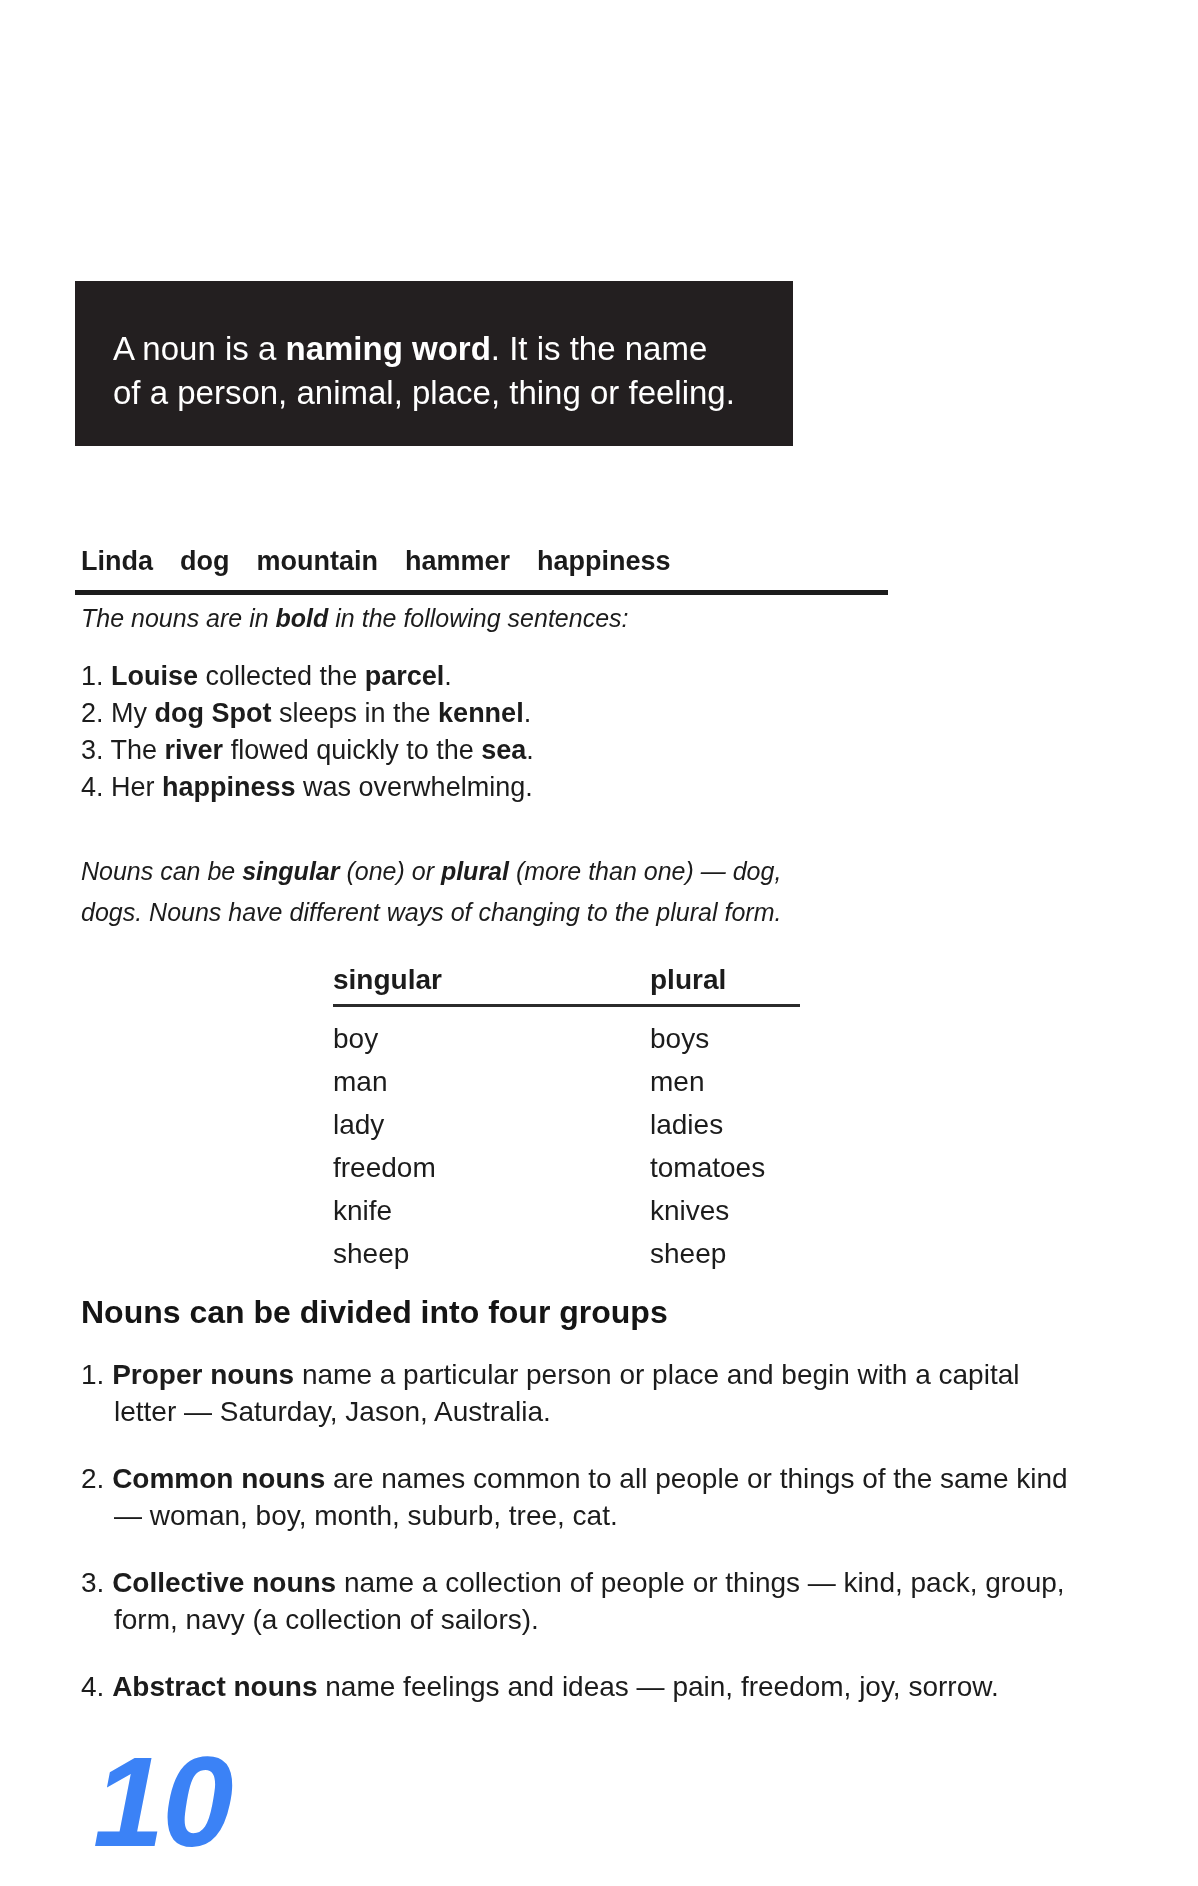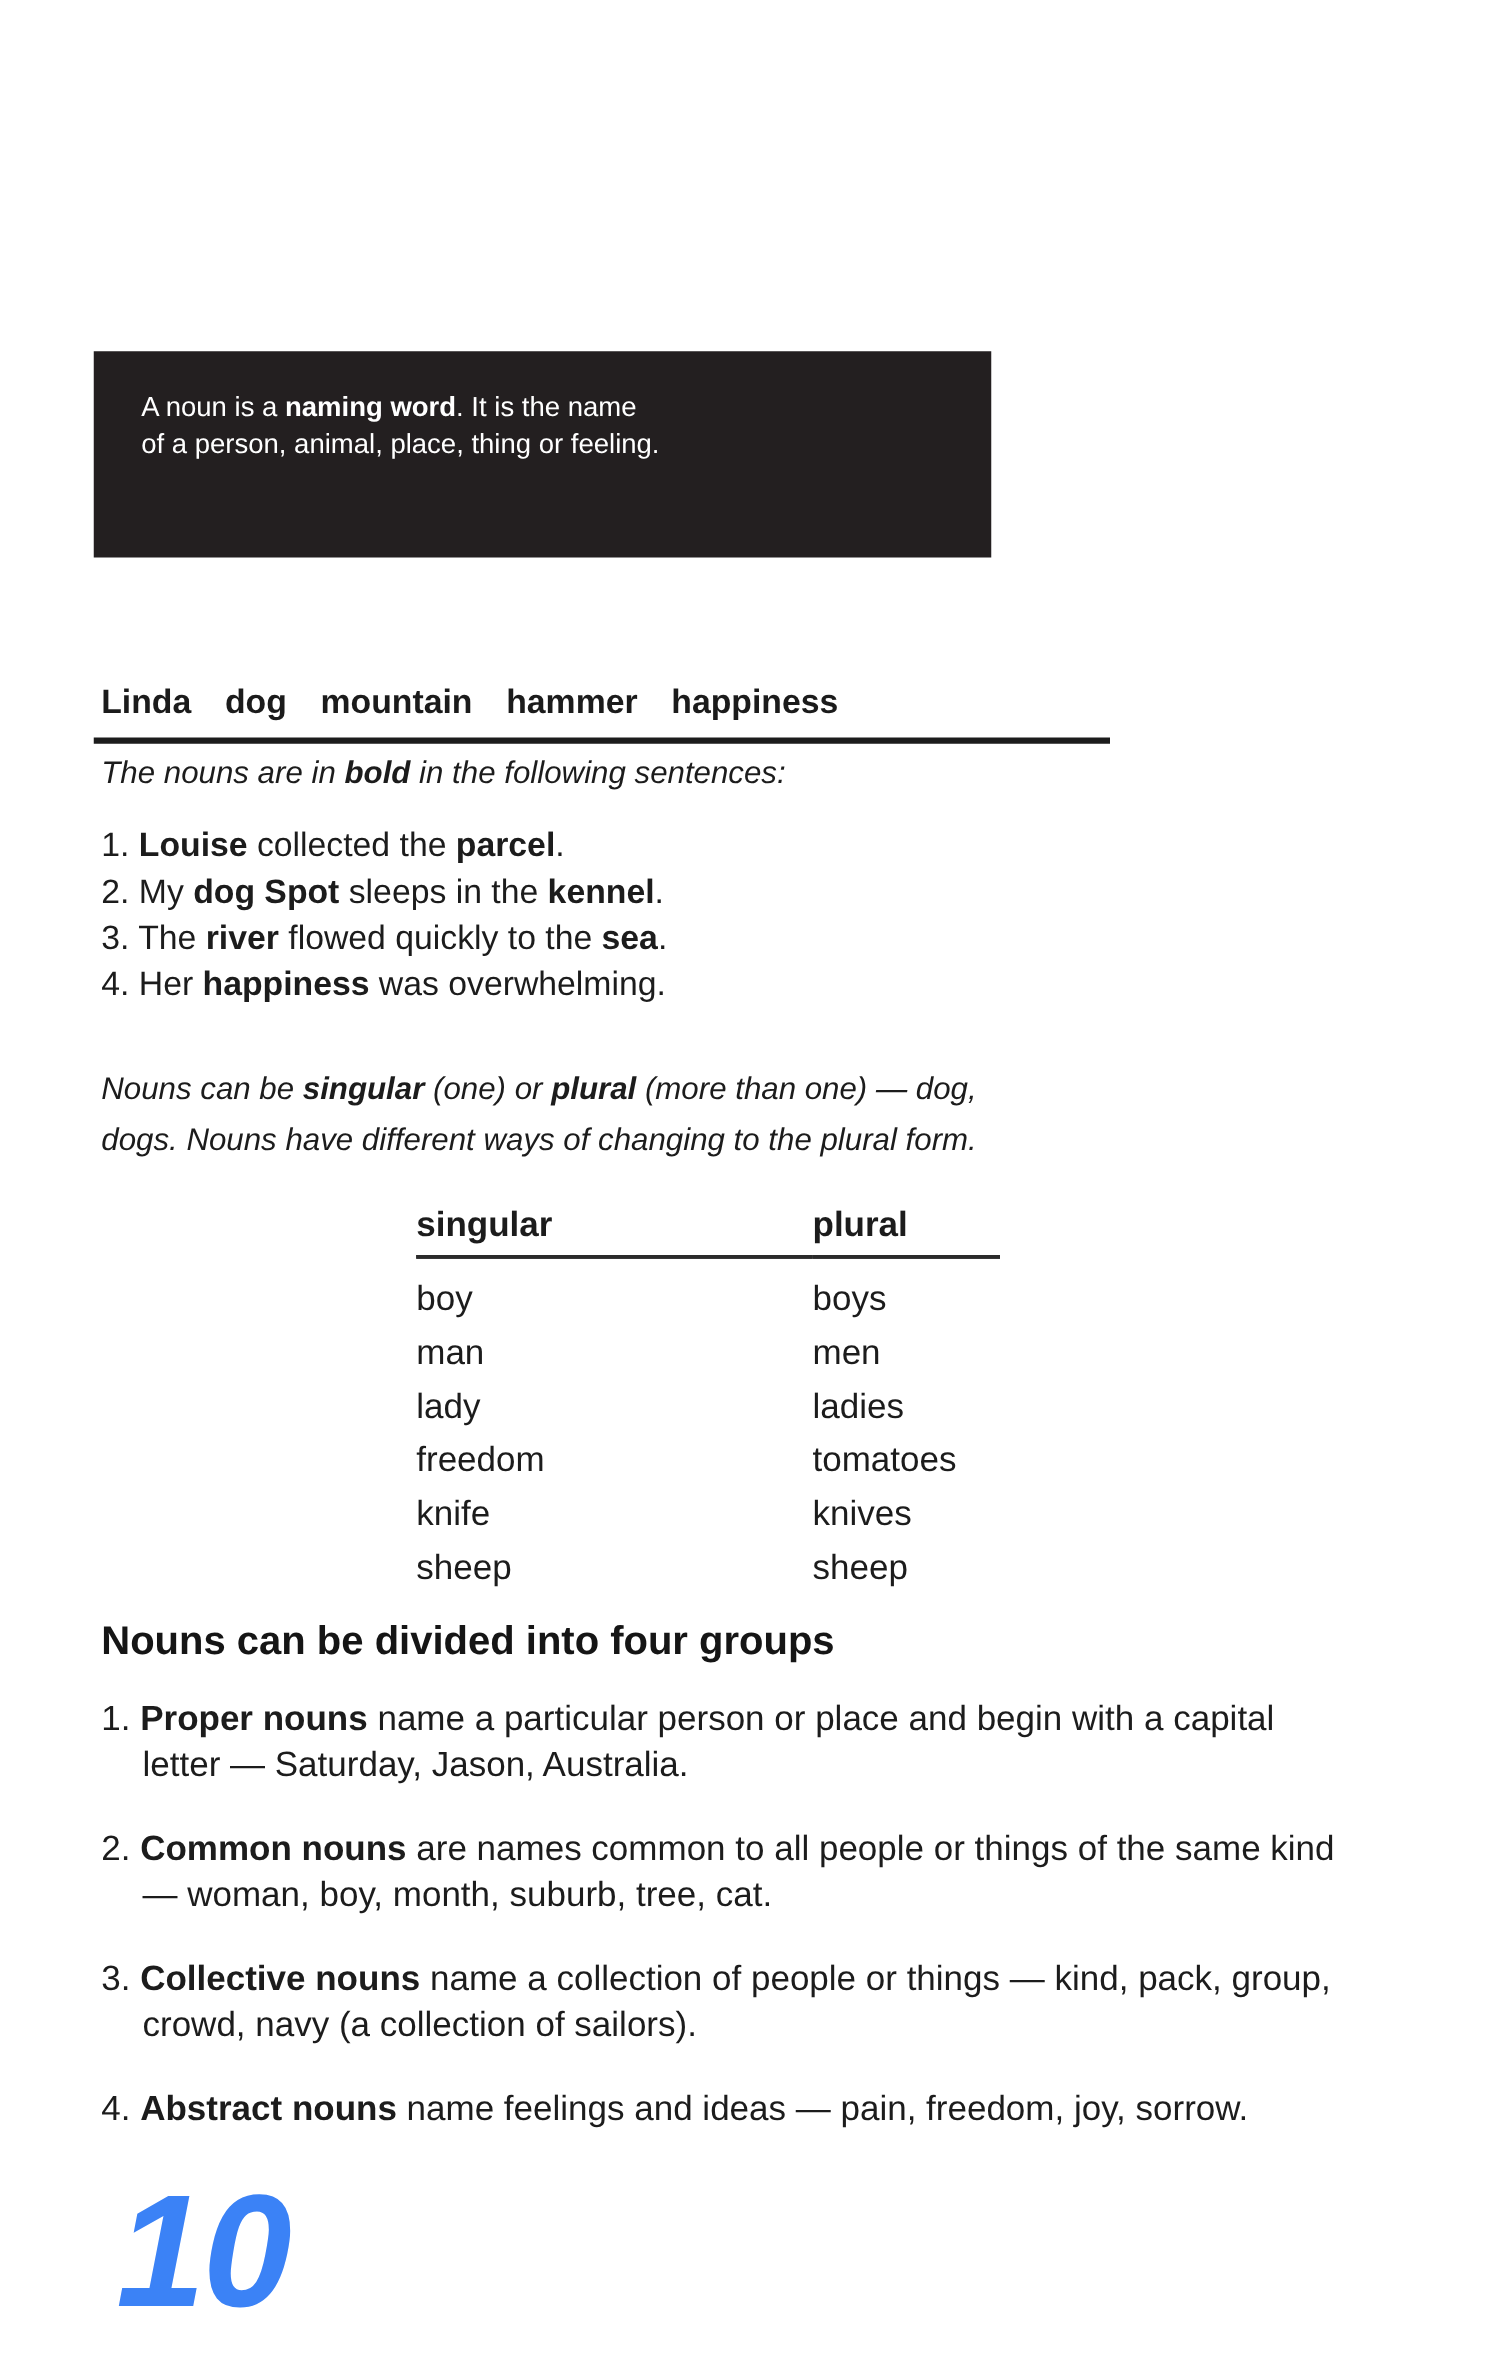--- a/index.html
+++ b/index.html
@@ -26,22 +26,22 @@
   .tl3 { font:400 170px "DejaVu Serif", serif; margin-left:-8px; }
   .tl4 { font:400 206px "DejaVu Serif", serif; margin-left:-6px; position:relative; top:38px; }
 
   
   .def-box {
     position:absolute; left:75px; top:281px;
     width:718px; height:165px;
     background:#231f20;
   }
   .def-text {
-    padding:30px 0 0 38px;
-    font-size:22px; line-height:1.33;
+    padding:46px 0 0 38px;
+    font-size:33px; line-height:1.33;
     color:#ffffff; white-space:nowrap;
   }
 
   
   .word-row {
     position:absolute; left:81px; top:546px;
     display:flex; gap:27px;
     font-size:27px; font-weight:bold; color:#1b1b1b;
   }
   .rule {
@@ -156,19 +156,19 @@
         <td>sheep</td>
       </tr>
     </tbody>
   </table>
 
   <h2 class="groups-heading">Nouns can be divided into four groups</h2>
 
   <ul class="groups">
     <li><span>1. </span><span class="b">Proper nouns</span><span> name a particular person or place and begin with a capital</span><br><span>letter — Saturday,  Jason,  Australia.</span></li>
     <li><span>2. </span><span class="b">Common nouns</span><span> are names common to all people or things of the same kind</span><br><span>— woman,  boy,  month,  suburb,  tree,  cat.</span></li>
-    <li><span>3. </span><span class="b">Collective nouns</span><span> name a collection of people or things — kind, pack, group,</span><br><span>crowd, navy (a collection of sailors).</span></li>
+    <li><span>3. </span><span class="b">Collective nouns</span><span> name a collection of people or things — kind, pack, group,</span><br><span>form, navy (a collection of sailors).</span></li>
     <li><span>4. </span><span class="b">Abstract nouns</span><span> name feelings and ideas — pain,  freedom,  joy,  sorrow.</span></li>
   </ul>
 
   <div class="page-number">10</div>
 
 </div>
 
 </body></html>

